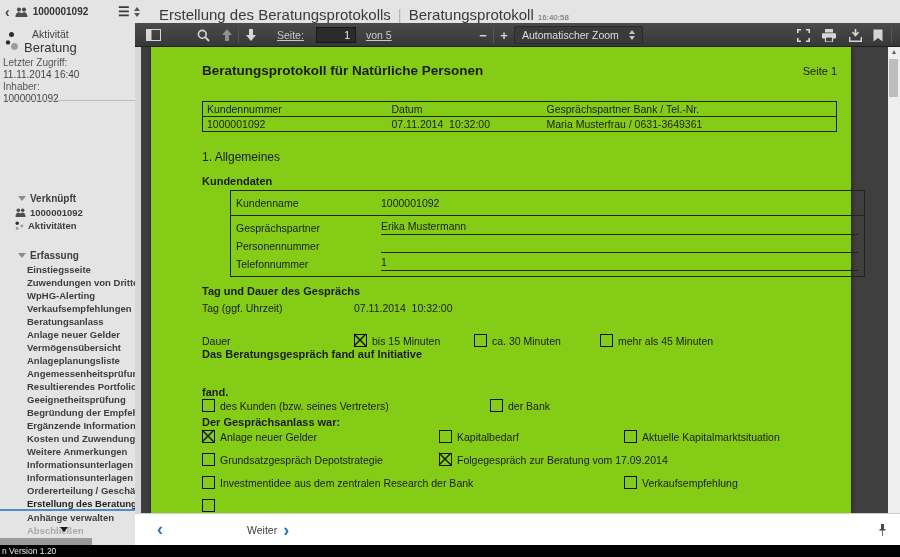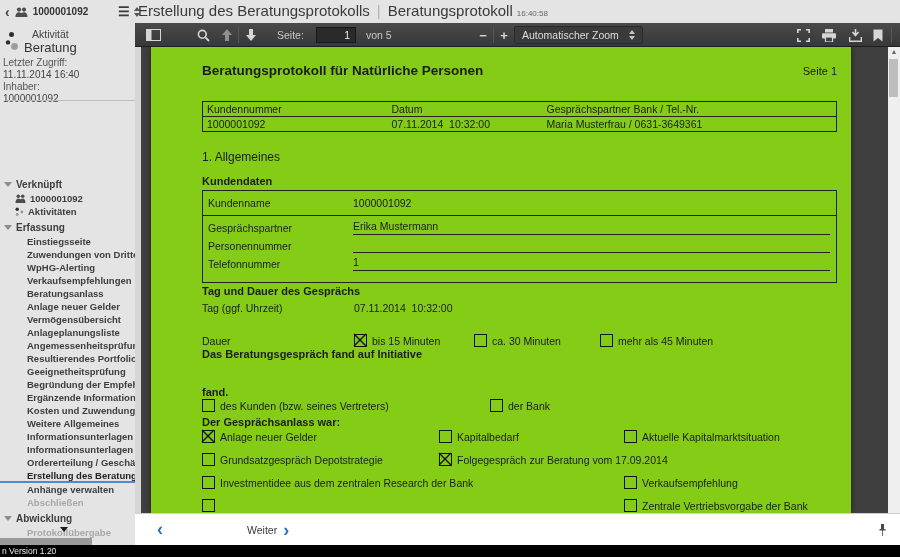--- a/index.html
+++ b/index.html
@@ -9,53 +9,53 @@
   
   .top-header{position:absolute;top:0;left:0;width:900px;height:23px;background:#e4e4e4;}
   .hdr-left{position:absolute;left:5px;top:0;height:23px;display:flex;align-items:center;gap:5px;}
   .back-chev{font-size:14px;color:#444;font-weight:bold;line-height:20px;cursor:pointer;}
   .cust-id{font-size:10px;font-weight:bold;color:#333;}
   .hdr-menu{position:absolute;left:118px;top:0;height:23px;display:flex;align-items:center;gap:4px;}
   .menu-ico{font-size:13px;color:#3a3a3a;font-weight:bold;}
   .tri-stack i{display:block;width:0;height:0;border-left:3px solid transparent;border-right:3px solid transparent;}
   .tri-stack .up{border-bottom:4px solid #555;margin-bottom:2px;}
   .tri-stack .dn{border-top:4px solid #555;}
-  .hdr-title{position:absolute;left:138px;top:0;height:30px;line-height:22px;font-size:15px;color:#3a3a3a;white-space:nowrap;}
+  .hdr-title{position:absolute;left:159px;top:0;height:30px;line-height:30px;font-size:15px;color:#3a3a3a;white-space:nowrap;}
   .hdr-title .sep{color:#b3b3b3;margin:0 7px;}
   .hdr-title .ts{font-size:8px;color:#666;margin-left:4px;}
 
   
   .sidebar{position:absolute;top:23px;left:0;width:135px;bottom:12px;background:#e4e4e4;overflow:hidden;}
   .act-row{position:absolute;top:5px;left:9px;display:flex;align-items:center;gap:18px;font-size:10.5px;color:#444;}
   .dot{width:5px;height:5px;border-radius:50%;background:#2e2e2e;}
   .ber-row{position:absolute;top:16px;left:5px;display:flex;align-items:center;gap:5px;font-size:13px;color:#333;}
   .meta-a{position:absolute;top:34px;left:3px;font-size:10px;color:#555;line-height:11.5px;}
   .meta-b{position:absolute;top:58px;left:3px;font-size:10px;color:#555;line-height:11.5px;}
   .meta-a b,.meta-b b{font-weight:normal;color:#444;}
   .side-divider{position:absolute;top:77px;left:6px;right:0;border-top:1px solid #bcbcbc;}
   #sidebar-tree{position:absolute;top:152px;left:0;right:0;}
-  .tree-section{display:flex;align-items:center;height:15px;margin-top:2px;font-size:10px;font-weight:bold;color:#3d3d3d;padding-left:4px;gap:4px;cursor:pointer;}
+  .tree-section{display:flex;align-items:center;height:15px;margin-top:16px;font-size:10px;font-weight:bold;color:#3d3d3d;padding-left:18px;gap:4px;cursor:pointer;}
   .tri{width:0;height:0;border-left:4px solid transparent;border-right:4px solid transparent;border-top:5px solid #8c8c8c;}
   .tree-item{height:13px;line-height:13px;font-size:9.5px;font-weight:bold;color:#3d3d3d;padding-left:27px;white-space:nowrap;overflow:hidden;cursor:pointer;display:flex;align-items:center;}
   .tree-item.has-ico{padding-left:15px;}
   .t-ico{margin-right:4px;display:inline-flex;}
   .tree-item.selected{border-bottom:2px solid #4d8bd1;color:#222;height:14px;}
   .tree-item.disabled{color:#a8a8a8;cursor:default;}
   .side-hscroll{position:absolute;left:0;bottom:0;width:92px;height:7px;background:#9a9a9a;}
   .side-drop{position:absolute;left:60px;bottom:13px;width:0;height:0;border-left:4px solid transparent;border-right:4px solid transparent;border-top:5px solid #1a1a1a;}
 
   
   .version-bar{position:absolute;left:0;bottom:0;width:900px;height:12px;background:#000;color:#e8e8e8;font-size:8.5px;line-height:12px;padding-left:2px;}
 
   
   .main{position:absolute;left:135px;top:23px;right:0;bottom:12px;}
   .pdf-toolbar{position:absolute;top:0;left:0;right:0;height:24px;background:linear-gradient(#4a4a4a,#383838);border-bottom:1px solid #1f1f1f;}
   .tb-btn{position:absolute;top:0;height:24px;display:flex;align-items:center;justify-content:center;color:#d6d6d6;cursor:pointer;}
   .tb-sep{position:absolute;top:4px;width:1px;height:16px;background:#565656;}
-  .tb-label{position:absolute;top:0;height:32px;line-height:24px;font-size:10.5px;color:#c9c9c9;}
+  .tb-label{position:absolute;top:0;height:32px;line-height:24px;font-size:10.5px;color:#c9c9c9;text-decoration:underline;}
   .page-input{position:absolute;top:4px;width:40px;height:16px;background:#2a2a2a;border:1px solid #191919;color:#eee;font-size:10.5px;text-align:right;padding:0 5px;font-family:"Liberation Sans",sans-serif;}
   .zoom-select{position:absolute;top:3px;height:18px;background:#3a3a3a;border:1px solid #2a2a2a;border-radius:2px;color:#ddd;font-size:10.5px;display:flex;align-items:center;padding:0 7px;gap:10px;cursor:pointer;}
   .dd-arrows i{display:block;width:0;height:0;border-left:3px solid transparent;border-right:3px solid transparent;}
   .dd-arrows .up{border-bottom:4px solid #c4c4c4;margin-bottom:2px;}
   .dd-arrows .dn{border-top:4px solid #c4c4c4;}
   .zoomtxt{font-size:13px;font-weight:bold;}
 
   .viewer{position:absolute;top:24px;left:0;right:0;bottom:32px;background:#3f3f3f;overflow:hidden;}
   .v-strip{position:absolute;left:0;top:0;bottom:0;width:6px;background:#d7d7d7;}
   .v-scroll{position:absolute;right:0;top:0;bottom:0;width:12px;background:#efefef;}
@@ -67,21 +67,21 @@
   .doc-title-row{top:16px;display:flex;justify-content:space-between;align-items:baseline;}
   .doc-title{font-size:13.5px;font-weight:bold;}
   .doc-page{font-size:11px;}
   .info-table{top:54px;border-collapse:collapse;width:635px;}
   .info-table table{width:100%;border-collapse:collapse;}
   .info-table td,.info-table th{font-size:10.5px;font-weight:normal;text-align:left;padding:1px 4px;white-space:pre;height:15px;}
   .info-table table{border:1.5px solid #222;}
   .info-table tr:first-child{border-bottom:1.2px solid #222;}
   .h1{font-size:12px;font-weight:normal;}
   .h2{font-size:11px;font-weight:bold;}
-  .cust-table{top:143px;border:1.5px solid #222;width:635px;padding:2px 0 9px 0;}
+  .cust-table{top:143px;border:1.5px solid #222;width:635px;padding:2px 0 3px 0;margin-left:28px;}
   .ct-row{position:relative;height:18px;}
   .ct-row.ct-first{height:23px;border-bottom:1.2px solid #222;margin-bottom:3px;}
   .ct-label{position:absolute;left:5px;top:0;bottom:0;font-size:10.5px;line-height:18px;}
   .ct-first .ct-label{line-height:21px;}
   .ct-val{position:absolute;left:150px;right:6px;top:0;bottom:2px;font-size:10.5px;line-height:15px;white-space:pre;}
   .ct-first .ct-val{line-height:21px;bottom:0;}
   .ct-val.ul{border-bottom:1.2px solid #222;}
   .doc-row{position:relative;height:17px;}
   .row-label{position:absolute;left:0;top:0;font-size:10.5px;line-height:14px;}
   .fval{position:absolute;left:152px;top:0;font-size:10.5px;line-height:14px;white-space:pre;}
@@ -211,21 +211,21 @@
       <div class="tree-item">
         <span>Begründung der Empfehlu...</span>
       </div>
       <div class="tree-item">
         <span>Ergänzende Informationen</span>
       </div>
       <div class="tree-item">
         <span>Kosten und Zuwendungen</span>
       </div>
       <div class="tree-item">
-        <span>Weitere Allgemeines</span>
+        <span>Weitere Anmerkungen</span>
       </div>
       <div class="tree-item">
         <span>Informationsunterlagen zu ...</span>
       </div>
       <div class="tree-item">
         <span>Informationsunterlagen zu ...</span>
       </div>
       <div class="tree-item">
         <span>Ordererteilung / Geschäfts...</span>
       </div>
@@ -441,24 +441,20 @@
             <span class="cb-item" style="left: 422px;">
               <span class="cbox"></span>
               <span class="cblab">Verkaufsempfehlung</span>
             </span>
           </div>
           <div class="cb-row">
             <span class="cb-item" style="left: 0px;">
               <span class="cbox"></span>
               <span class="cblab"></span>
             </span>
-            <span class="cb-item" style="left: 422px;">
-              <span class="cbox"></span>
-              <span class="cblab">Zentrale Vertriebsvorgabe der Bank</span>
-            </span>
           </div>
         </div>
     </div>
 
     <div class="v-scroll">
       <span class="arr">▲</span>
       <span class="v-thumb"></span>
     </div>
   </div>
 

